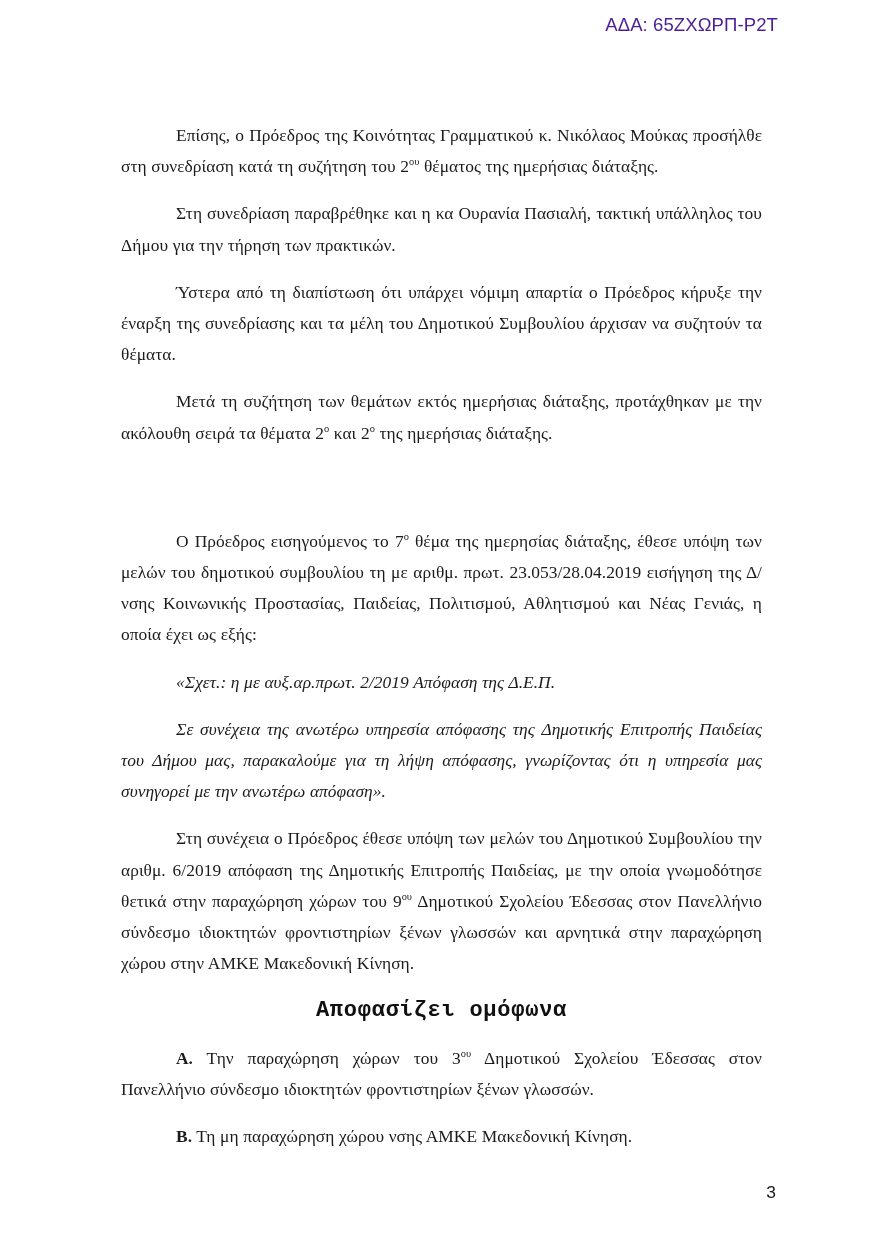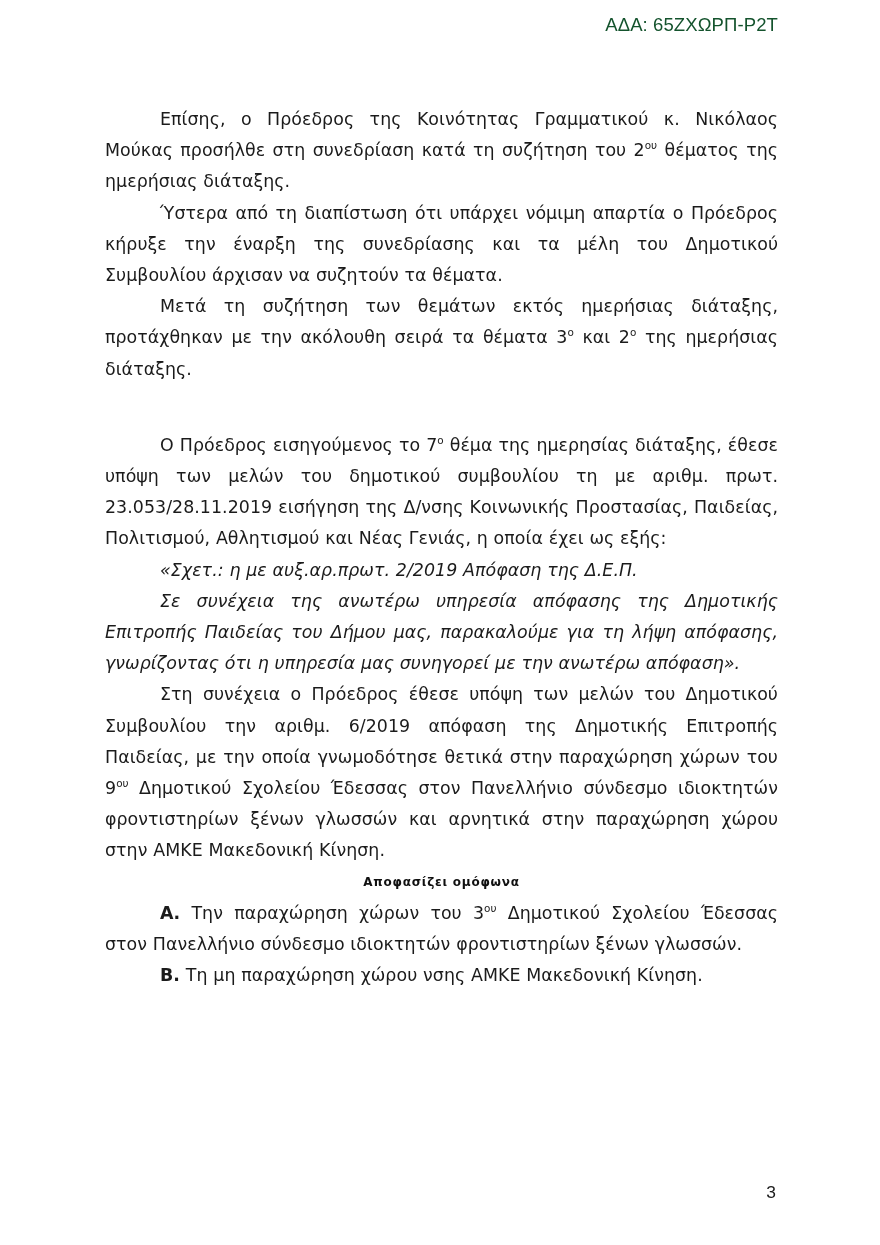--- a/index.html
+++ b/index.html
@@ -27,65 +27,67 @@
   
   .ada-header {
     position: absolute;
     top: 14px;
     left: 0;
     right: 102px;
     text-align: right;
     font-family: "Liberation Sans", sans-serif;
     font-size: 18.5px;
     letter-spacing: 0.1px;
-    color: #14532d;
+    color: #4c1d95;
     white-space: nowrap;
   }
 
   
   .body-col {
     position: absolute;
     left: 105px;
     top: 104px;
     width: 673px;
   }
 
   p.para {
-    margin: 0;
+    margin: 16px;
     font-size: 17.4px;
     line-height: 31.2px;
     text-align: justify;
     text-justify: inter-word;
     text-indent: 55px;
     color: #1b1b1b;
     letter-spacing: 0.05px;
     word-spacing: 0.2px;
+    font-family: Liberation Serif, serif;
   }
 
   p.para.italic {
     font-style: italic;
   }
 
   p.para.quote-first {
     text-indent: 55px;
   }
 
   
   .gap-line { height: 31px; }
   .gap-half { height: 14px; }
 
   
   .decision-heading {
     margin: 0;
-    font-size: 12px;
+    font-size: 22px;
     line-height: 31.2px;
     font-weight: bold;
     text-align: center;
     letter-spacing: 0.75px;
     color: #101010;
+    font-family: Liberation Mono, monospace;
   }
 
   
   sup.ord {
     font-size: 0.60em;
     vertical-align: super;
     line-height: 0;
     letter-spacing: 0;
   }
 
@@ -108,29 +110,30 @@
 
 <div class="page">
 
   <div class="ada-header">ΑΔΑ: 65ΖΧΩΡΠ-Ρ2Τ</div>
 
   <div class="body-col">
 
     <p class="para"><span>Επίσης, ο Πρόεδρος της Κοινότητας Γραμματικού κ. Νικόλαος Μούκας προσήλθε στη συνεδρίαση κατά τη συζήτηση του 2</span><sup class="ord">ου</sup><span> θέματος της ημερήσιας διάταξης.</span></p>
 
 
+    <p class="para">Στη συνεδρίαση παραβρέθηκε και η κα Ουρανία Πασιαλή, τακτική υπάλληλος του Δήμου για την τήρηση των πρακτικών.</p>
 
     <p class="para">Ύστερα από τη διαπίστωση ότι υπάρχει νόμιμη απαρτία ο Πρόεδρος κήρυξε την έναρξη της συνεδρίασης και τα μέλη του Δημοτικού Συμβουλίου άρχισαν να συζητούν τα θέματα.</p>
 
-    <p class="para"><span>Μετά τη συζήτηση των θεμάτων εκτός ημερήσιας διάταξης,  προτάχθηκαν με την ακόλουθη σειρά τα  θέματα 3</span><sup class="ord">ο</sup><span> και 2</span><sup class="ord">ο</sup><span>  της ημερήσιας διάταξης.</span></p>
+    <p class="para"><span>Μετά τη συζήτηση των θεμάτων εκτός ημερήσιας διάταξης,  προτάχθηκαν με την ακόλουθη σειρά τα  θέματα 2</span><sup class="ord">ο</sup><span> και 2</span><sup class="ord">ο</sup><span>  της ημερήσιας διάταξης.</span></p>
 
     <div class="gap-line"></div>
     <div class="gap-half"></div>
 
-    <p class="para"><span>Ο Πρόεδρος εισηγούμενος το 7</span><sup class="ord">ο</sup><span> θέμα της ημερησίας διάταξης, έθεσε υπόψη των μελών του δημοτικού συμβουλίου τη με αριθμ. πρωτ. 23.053/28.11.2019 εισήγηση της Δ/νσης  Κοινωνικής Προστασίας, Παιδείας, Πολιτισμού, Αθλητισμού και Νέας Γενιάς, η οποία έχει ως εξής:</span></p>
+    <p class="para"><span>Ο Πρόεδρος εισηγούμενος το 7</span><sup class="ord">ο</sup><span> θέμα της ημερησίας διάταξης, έθεσε υπόψη των μελών του δημοτικού συμβουλίου τη με αριθμ. πρωτ. 23.053/28.04.2019 εισήγηση της Δ/νσης  Κοινωνικής Προστασίας, Παιδείας, Πολιτισμού, Αθλητισμού και Νέας Γενιάς, η οποία έχει ως εξής:</span></p>
 
     <p class="para italic quote-first">«Σχετ.: η με αυξ.αρ.πρωτ. 2/2019 Απόφαση της Δ.Ε.Π.</p>
 
     <p class="para italic">Σε συνέχεια της ανωτέρω υπηρεσία απόφασης της Δημοτικής Επιτροπής Παιδείας του Δήμου μας, παρακαλούμε για τη λήψη απόφασης, γνωρίζοντας ότι η υπηρεσία μας συνηγορεί με την ανωτέρω απόφαση».</p>
 
     <p class="para"><span>Στη συνέχεια ο Πρόεδρος έθεσε υπόψη των μελών του Δημοτικού Συμβουλίου την αριθμ. 6/2019 απόφαση της Δημοτικής Επιτροπής Παιδείας, με την οποία γνωμοδότησε θετικά στην παραχώρηση χώρων του 9</span><sup class="ord">ου</sup><span> Δημοτικού Σχολείου Έδεσσας στον Πανελλήνιο σύνδεσμο ιδιοκτητών φροντιστηρίων ξένων γλωσσών και αρνητικά στην παραχώρηση  χώρου στην ΑΜΚΕ Μακεδονική Κίνηση.</span></p>
 
 
     <p class="decision-heading">Αποφασίζει ομόφωνα</p>
 

